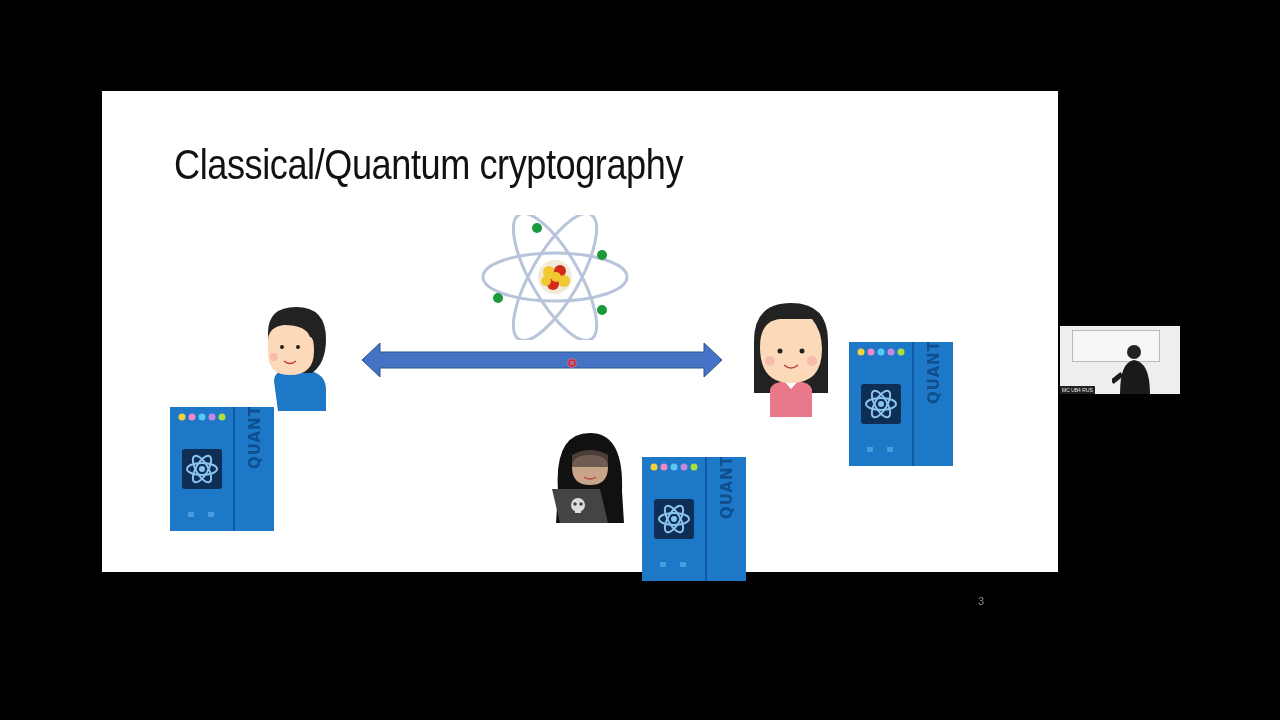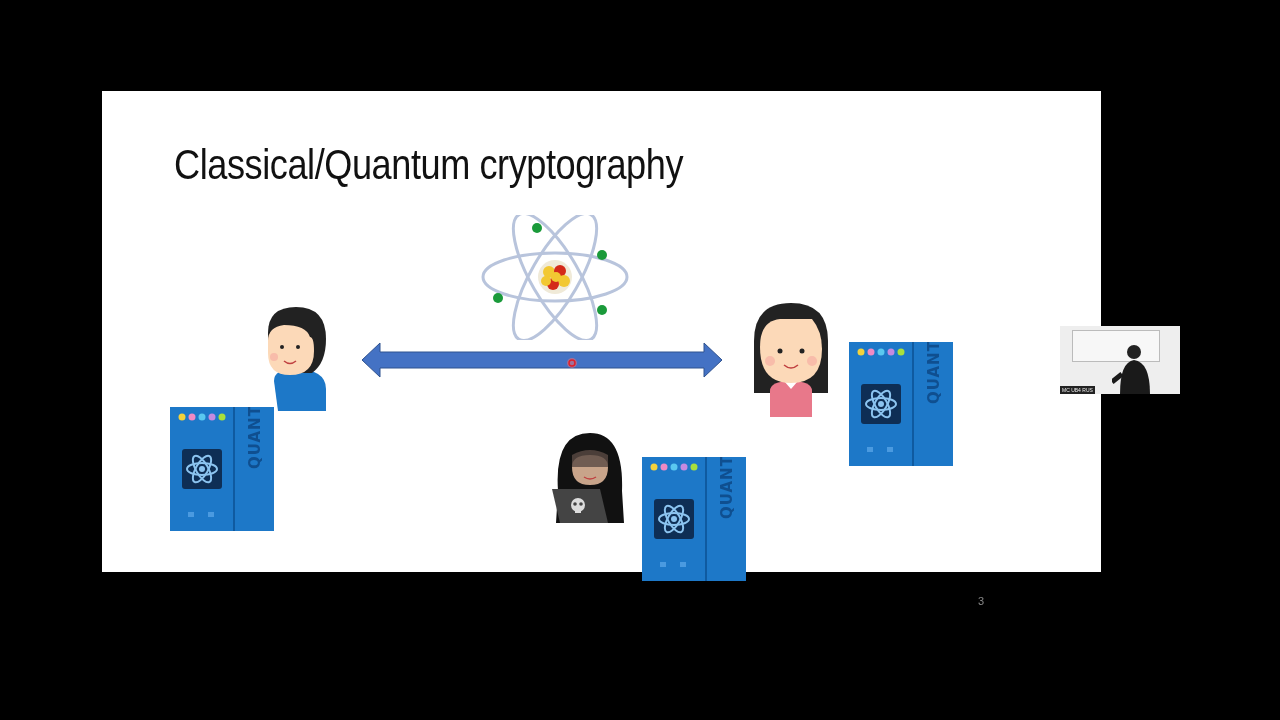--- a/index.html
+++ b/index.html
@@ -1,17 +1,17 @@
 <!DOCTYPE html>
 <html><head>
 <meta charset="utf-8">
 <style>
   html, body { margin:0; padding:0; }
   body { width:1280px; height:720px; background:#000; position:relative; overflow:hidden; font-family:"Liberation Sans", sans-serif; }
-  .slide { position:absolute; left:102px; top:91px; width:956px; height:481px; background:#fff;padding-left:43px; }
+  .slide { position:absolute; left:102px; top:91px; width:956px; height:481px; background:#fff; }
   .title { position:absolute; left:72px; top:50px; font-family:"Liberation Sans Narrow","Liberation Sans", sans-serif; font-size:42px; color:#111; letter-spacing:-0.5px; transform:scaleX(0.86); transform-origin:left center; white-space:nowrap; font-weight:300; }
   .pagenum { position:absolute; left:876px; top:504px; font-size:11px; color:#888; }
   .abs { position:absolute; }
   .webcam { position:absolute; left:1060px; top:326px; width:120px; height:68px; background:#eee; overflow:hidden; }
   .webcam .board { position:absolute; left:12px; top:4px; width:86px; height:30px; background:#f7f7f7; border:1px solid #bbb; }
   .webcam .person { position:absolute; left:52px; top:18px; width:42px; height:50px; }
   .webcam .label { position:absolute; left:0; bottom:0; background:#222; color:#eee; font-size:5px; padding:1px 2px; }
   .qlabel { font-family:"DejaVu Sans", sans-serif; font-weight:bold; }
 </style>
 </head>

